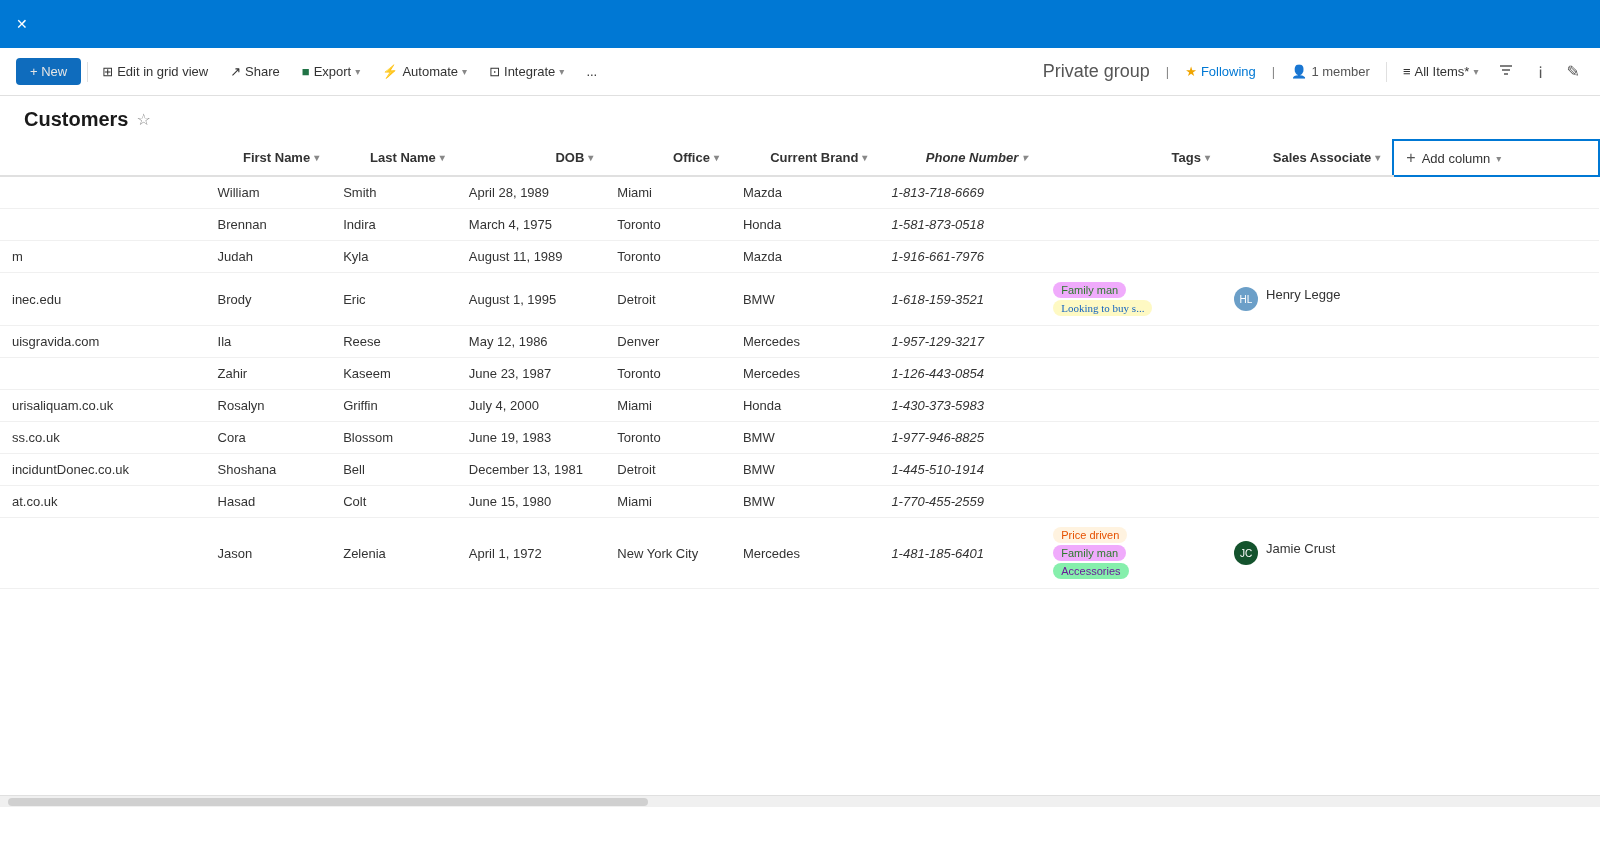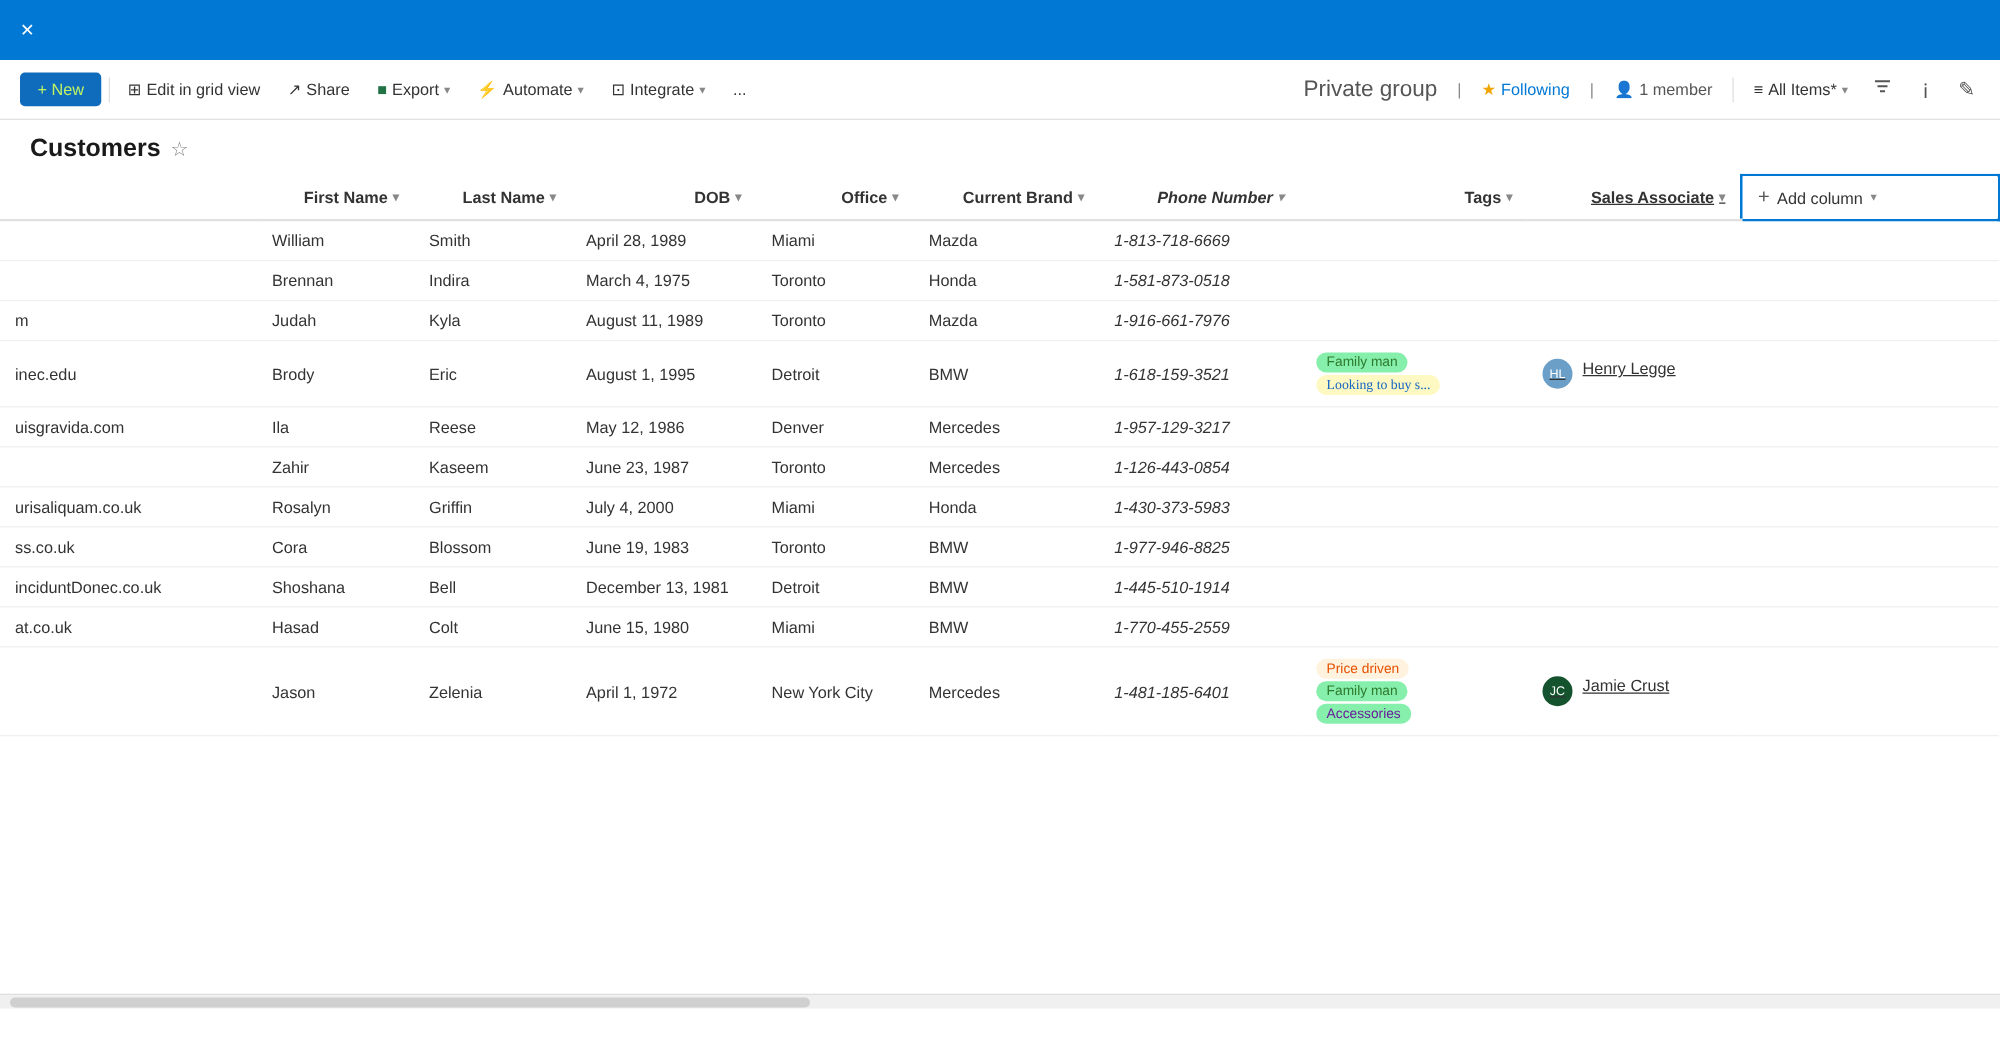--- a/index.html
+++ b/index.html
@@ -35,21 +35,21 @@
     }
     .action-bar-right {
       display: flex;
       align-items: center;
       gap: 16px;
       font-size: 13px;
       color: #555;
     }
     .btn-new {
       background: #0f6cbd;
-      color: #bef264;
+      color: #e5e5e5;
       border: none;
       border-radius: 4px;
       padding: 6px 14px;
       cursor: pointer;
       display: flex;
       align-items: center;
       gap: 4px;
       font-size: 13px;
     }
     .btn-toolbar {
@@ -142,32 +142,32 @@
 
     
     .col-email { width: 180px; }
     .col-firstname { width: 110px; }
     .col-lastname { width: 110px; }
     .col-dob { width: 130px; }
     .col-office { width: 110px; }
     .col-brand { width: 130px; }
     .col-phone { width: 140px; font-style: italic; }
     .col-tags { width: 160px; }
-    .col-sales { width: 150px; text-decoration: underline; }
+    .col-sales { width: 150px; }
     .col-addcol { width: 180px; }
 
     
     .tag {
       display: inline-block;
       padding: 2px 8px;
       border-radius: 10px;
       font-size: 11px;
       margin: 1px 2px;
     }
-    .tag-family { background: #86efac; color: #2d7a2d; }
+    .tag-family { background: #f0abfc; color: #2d7a2d; }
     .tag-looking { background: #fef9c3; color: #1565c0; font-family: Liberation Serif, serif; }
     .tag-price { background: #fff3e0; color: #e65100; }
     .tag-accessories { background: #86efac; color: #6a1b9a; }
 
     
     .sales-associate {
       display: flex; gap: 8px;
     }
     .avatar-circle {
       width: 24px; height: 24px; border-radius: 50%;

